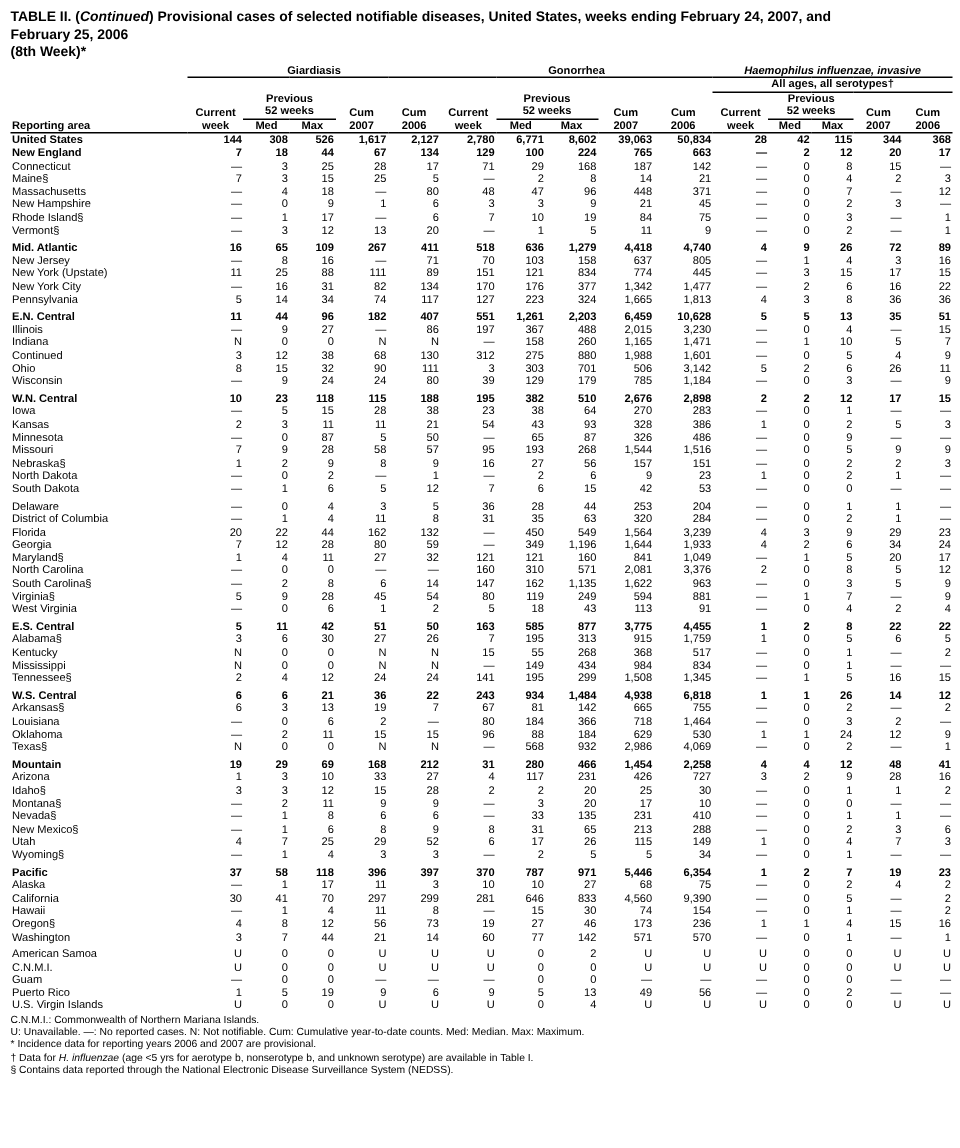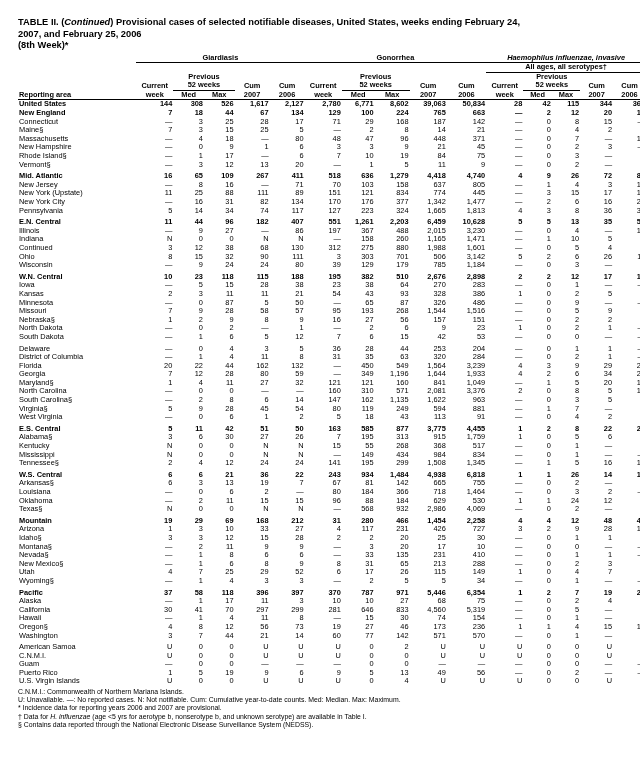--- a/index.html
+++ b/index.html
@@ -3,21 +3,21 @@
 <meta charset="utf-8">
 <style>
   html,body{margin:0;padding:0;}
   body{
     width:640px;
     background:#ffffff;
     font-family:"Liberation Sans", sans-serif;
     color:#000000;
     -webkit-font-smoothing:none;
   }
-  .page{width:561px;padding:12px;box-sizing:border-box;}
+  .page{width:561px;padding:1px;box-sizing:border-box;}
   .title{
     font-size:9.3px;
     line-height:11.5px;
     padding:5px 6px 2px 6px;
     font-weight:bold;
   }
   .title .ital{font-style:italic;font-weight:bold;}
   table.mmwr{
     border-collapse:collapse;
     width:628px;
@@ -1178,21 +1178,21 @@
           <td class="rowlabel">California</td>
           <td class="numcell">30</td>
           <td class="numcell">41</td>
           <td class="numcell">70</td>
           <td class="numcell">297</td>
           <td class="numcell">299</td>
           <td class="numcell">281</td>
           <td class="numcell">646</td>
           <td class="numcell">833</td>
           <td class="numcell">4,560</td>
-          <td class="numcell">5,319</td>
+          <td class="numcell">9,390</td>
           <td class="numcell">—</td>
           <td class="numcell">0</td>
           <td class="numcell">5</td>
           <td class="numcell">—</td>
           <td class="numcell">2</td>
         </tr>
         <tr>
           <td class="rowlabel">Hawaii</td>
           <td class="numcell">—</td>
           <td class="numcell">1</td>

